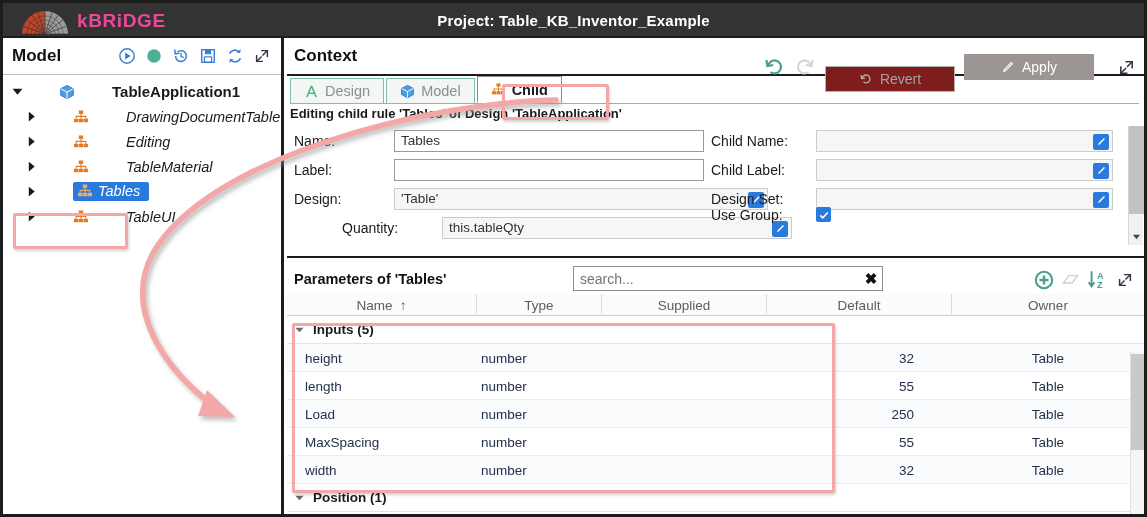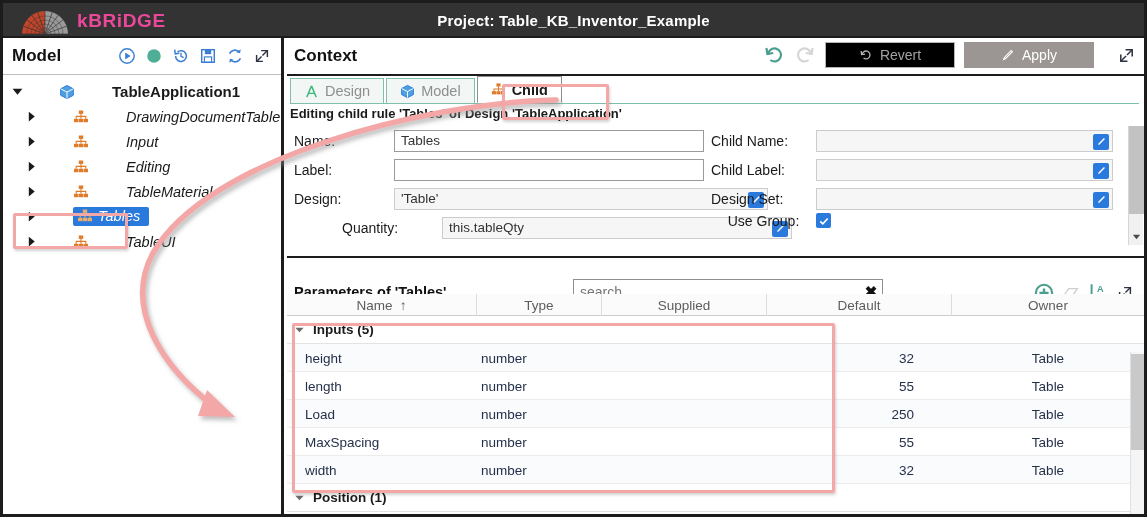--- a/index.html
+++ b/index.html
@@ -97,21 +97,21 @@
   .ctx-actions {
     position: absolute; right: 8px; top: 4px;
     display: flex; align-items: center; gap: 9px;
   }
   .btn {
     height: 26px; min-width: 130px;
     display: inline-flex; align-items: center; justify-content: center;
     gap: 7px; font-size: 14px; cursor: pointer;
   }
   .btn-revert {
-    background: #000000; border: 1px solid #b4b4b4; color: #a3a3a3;
+    background: #7f1d1d; border: 1px solid #b4b4b4; color: #a3a3a3; margin-top: 24px;
   }
   .btn-apply {
     background: #9b9694; border: 1px solid #9b9694; color: #ffffff;
   }
 
   
   .tabs {
     position: absolute; left: 3px; top: 40px; width: 850px; height: 25px;
     display: flex; align-items: flex-end;
   }
@@ -174,21 +174,21 @@
     position: absolute; left: 0; bottom: 0; width: 15px; height: 17px;
     display: flex; align-items: center; justify-content: center; cursor: pointer;
   }
 
   
   .params {
     position: absolute; left: 0; top: 218px; width: 857px; height: 261px;
     border-top: 2px solid #1c1c1c; background: #ffffff;
   }
   .params-head {
-    position: absolute; left: 0; top: 16px; width: 857px; height: 36px;
+    position: absolute; left: 0; top: 3px; width: 857px; height: 36px;
     display: flex; align-items: center;
     border-bottom: 1px solid #d0d0d0;
   }
   .params-title { margin-left: 7px; font-size: 14.5px; font-weight: bold; color: #111; }
   .search-wrap {
     position: absolute; left: 286px; top: 5px;
     width: 310px; height: 25px;
     border: 1px solid #8e8e8e; background: #ffffff;
     display: flex; align-items: center;
   }
@@ -358,33 +358,20 @@
         <svg class="ticon" viewBox="0 0 16 16">
           <rect x="5.8" y="1.5" width="4.4" height="3.4" fill="#e07b28"></rect>
           <rect x="1" y="9.8" width="4.4" height="3.4" fill="#e07b28"></rect>
           <rect x="5.8" y="9.8" width="4.4" height="3.4" fill="#e07b28"></rect>
           <rect x="10.6" y="9.8" width="4.4" height="3.4" fill="#e07b28"></rect>
           <path d="M8 4.9 L8 7.4 M3.2 9.8 L3.2 7.4 L12.8 7.4 L12.8 9.8 M8 7.4 L8 9.8" stroke="#e07b28" stroke-width="1.1" fill="none"></path>
         </svg>
         <span class="tlabel">DrawingDocumentTable</span>
       </div>
 
-      <div class="tnode lvl1">
-        <svg class="caret" viewBox="0 0 12 12">
-          <path d="M3.5 1.5 L3.5 10.5 L9 6 Z" fill="#1a1a1a"></path>
-        </svg>
-        <svg class="ticon" viewBox="0 0 16 16">
-          <rect x="5.8" y="1.5" width="4.4" height="3.4" fill="#e07b28"></rect>
-          <rect x="1" y="9.8" width="4.4" height="3.4" fill="#e07b28"></rect>
-          <rect x="5.8" y="9.8" width="4.4" height="3.4" fill="#e07b28"></rect>
-          <rect x="10.6" y="9.8" width="4.4" height="3.4" fill="#e07b28"></rect>
-          <path d="M8 4.9 L8 7.4 M3.2 9.8 L3.2 7.4 L12.8 7.4 L12.8 9.8 M8 7.4 L8 9.8" stroke="#e07b28" stroke-width="1.1" fill="none"></path>
-        </svg>
-        <span class="tlabel">Input</span>
-      </div>
 
       <div class="tnode lvl1">
         <svg class="caret" viewBox="0 0 12 12">
           <path d="M3.5 1.5 L3.5 10.5 L9 6 Z" fill="#1a1a1a"></path>
         </svg>
         <svg class="ticon" viewBox="0 0 16 16">
           <rect x="5.8" y="1.5" width="4.4" height="3.4" fill="#e07b28"></rect>
           <rect x="1" y="9.8" width="4.4" height="3.4" fill="#e07b28"></rect>
           <rect x="5.8" y="9.8" width="4.4" height="3.4" fill="#e07b28"></rect>
           <rect x="10.6" y="9.8" width="4.4" height="3.4" fill="#e07b28"></rect>
@@ -569,21 +556,21 @@
         <span class="flabel" style="width:105px">Design Set:</span>
         <span class="finput ro" style="width:297px">
           <span class="val"></span>
           <span class="pencil">
             <svg style="width:11px;height:11px" viewBox="0 0 16 16">
               <path d="M3 13 L5.2 12.3 L13 4.4 L11.5 2.9 L3.7 10.8 Z" fill="#ffffff"></path>
             </svg>
           </span>
         </span>
       </div>
-      <div class="frow" style="left:421px; top:82px;text-align:center;">
+      <div class="frow" style="left:421px; top:76px;">
         <span class="flabel" style="width:105px">Use Group:</span>
         <span class="chkbox">
           <svg style="width:12px;height:12px" viewBox="0 0 16 16">
             <path d="M3 8.4 L6.4 11.8 L13 4.6" fill="none" stroke="#ffffff" stroke-width="2.2"></path>
           </svg>
         </span>
       </div>
 
     </div>
 

